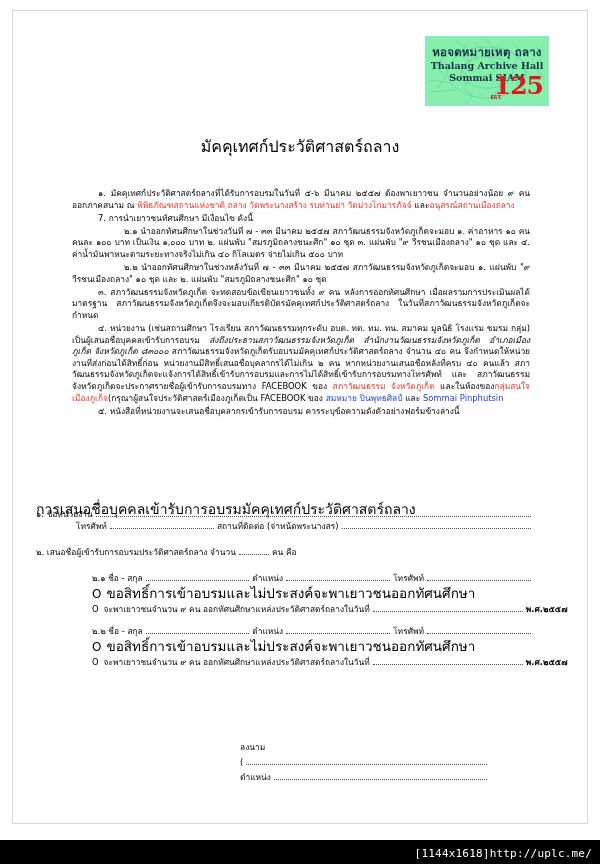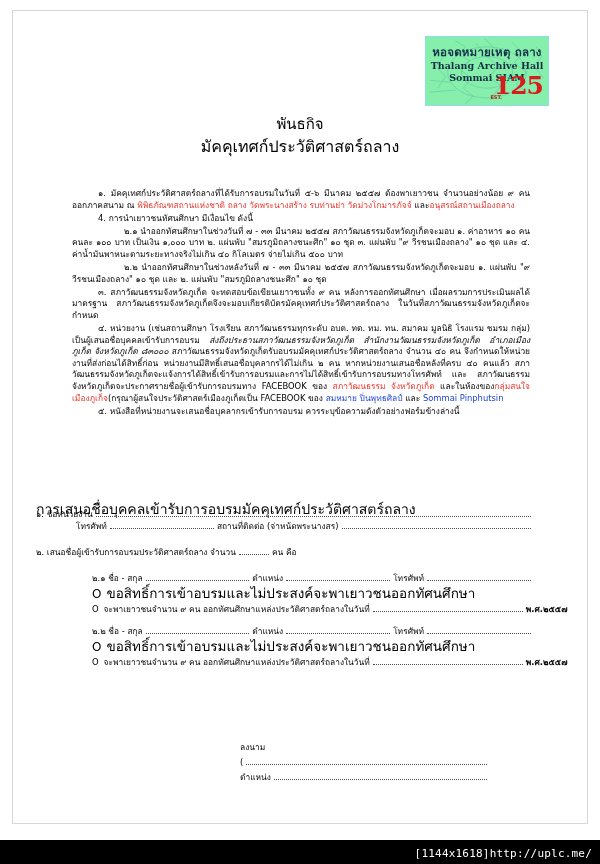--- a/index.html
+++ b/index.html
@@ -201,28 +201,27 @@
         <path d="M112 10 L118 20 L110 30 L120 42"></path>
       </g>
     </svg>
     <div class="logo-th">หอจดหมายเหตุ ถลาง</div>
     <div class="logo-en1">Thalang Archive Hall</div>
     <div class="logo-en2">Sommai  SIAM</div>
     <div class="logo-est">EST.</div>
     <div class="logo-num">125</div>
   </div>
 
-  <div class="doc-title t1">พันธกิจ</div>
   <div class="doc-title t2">มัคคุเทศก์ประวัติศาสตร์ถลาง</div>
 
   <div class="body-wrap">
 
     <p class="para"><span>๑.  มัคคุเทศก์ประวัติศาสตร์ถลางที่ได้รับการอบรมในวันที่ ๕-๖ มีนาคม ๒๕๕๗ ต้องพาเยาวชน จำนวนอย่างน้อย ๙ คน ออกภาคสนาม ณ </span><span class="red">พิพิธภัณฑสถานแห่งชาติ ถลาง</span><span> </span><span class="red">วัดพระนางสร้าง</span><span> </span><span class="red">รบท่านย่า</span><span>  </span><span class="red">วัดม่วงโกมารภัจจ์</span><span> และ</span><span class="red">อนุสรณ์สถานเมืองถลาง</span></p>
 
-    <p class="para">4. การนำเยาวชนทัศนศึกษา มีเงื่อนไข ดังนี้</p>
+    <p class="para">7. การนำเยาวชนทัศนศึกษา มีเงื่อนไข ดังนี้</p>
     <p class="para sub">๒.๑ นำออกทัศนศึกษาในช่วงวันที่ ๗ - ๓๓ มีนาคม ๒๕๕๗  สภาวัฒนธรรมจังหวัดภูเก็ตจะมอบ ๑. ค่าอาหาร ๑๐ คน คนละ ๑๐๐ บาท เป็นเงิน ๑,๐๐๐ บาท ๒. แผ่นพับ "สมรภูมิถลางชนะศึก" ๑๐ ชุด ๓. แผ่นพับ "๙ วีรชนเมืองถลาง"  ๑๐ ชุด และ ๔. ค่าน้ำมันพาหนะตามระยะทางจริงไม่เกิน ๔๐ กิโลเมตร  จ่ายไม่เกิน ๕๐๐ บาท</p>
     <p class="para sub2">๒.๒ นำออกทัศนศึกษาในช่วงหลังวันที่ ๗ - ๓๓ มีนาคม ๒๕๕๗  สภาวัฒนธรรมจังหวัดภูเก็ตจะมอบ ๑. แผ่นพับ "๙ วีรชนเมืองถลาง"  ๑๐ ชุด และ ๒. แผ่นพับ "สมรภูมิถลางชนะศึก" ๑๐ ชุด</p>
     <p class="para">๓. สภาวัฒนธรรมจังหวัดภูเก็ต จะทดสอบข้อเขียนเยาวชนทั้ง ๙ คน  หลังการออกทัศนศึกษา  เมื่อผลรวมการประเมินผลได้มาตรฐาน  สภาวัฒนธรรมจังหวัดภูเก็ตจึงจะมอบเกียรติบัตรมัคคุเทศก์ประวัติศาสตร์ถลาง ในวันที่สภาวัฒนธรรมจังหวัดภูเก็ตจะกำหนด</p>
 
     <p class="para"><span>๔. หน่วยงาน (เช่นสถานศึกษา โรงเรียน สภาวัฒนธรรมทุกระดับ อบต. ทต. ทม. ทน. สมาคม มูลนิธิ โรงแรม ชมรม กลุ่ม) เป็นผู้เสนอชื่อบุคคลเข้ารับการอบรม </span><span style="font-style:italic">ส่งถึงประธานสภาวัฒนธรรมจังหวัดภูเก็ต สำนักงานวัฒนธรรมจังหวัดภูเก็ต อำเภอเมือง ภูเก็ต จังหวัดภูเก็ต ๘๓๐๐๐</span><span>  สภาวัฒนธรรมจังหวัดภูเก็ตรับอบรมมัคคุเทศก์ประวัติศาสตร์ถลาง จำนวน ๔๐ คน  จึงกำหนดให้หน่วยงานที่ส่งก่อนได้สิทธิ์ก่อน  หน่วยงานมีสิทธิ์เสนอชื่อบุคลากรได้ไม่เกิน ๒ คน  หากหน่วยงานเสนอชื่อหลังที่ครบ ๔๐ คนแล้ว สภาวัฒนธรรมจังหวัดภูเก็ตจะแจ้งการได้สิทธิ์เข้ารับการอบรมและการไม่ได้สิทธิ์เข้ารับการอบรมทางโทรศัพท์ และ สภาวัฒนธรรมจังหวัดภูเก็ตจะประกาศรายชื่อผู้เข้ารับการอบรมทาง FACEBOOK ของ</span><span> </span><span class="red">สภาวัฒนธรรม จังหวัดภูเก็ต</span><span> และในห้องของ</span><span class="red">กลุ่มสนใจเมืองภูเก็จ</span><span>(กรุณาผู้สนใจประวัติศาสตร์เมืองภูเก็ตเป็น FACEBOOK ของ </span><span class="blue">สมหมาย ปิ่นพุทธศิลป์</span><span> และ </span><span class="blue">Sommai Pinphutsin</span></p>
 
     <p class="para">๕. หนังสือที่หน่วยงานจะเสนอชื่อบุคลากรเข้ารับการอบรม  ควรระบุข้อความดังตัวอย่างฟอร์มข้างล่างนี้</p>
   </div>
 
   <div class="form-head">การเสนอชื่อบุคคลเข้ารับการอบรมมัคคุเทศก์ประวัติศาสตร์ถลาง</div>

